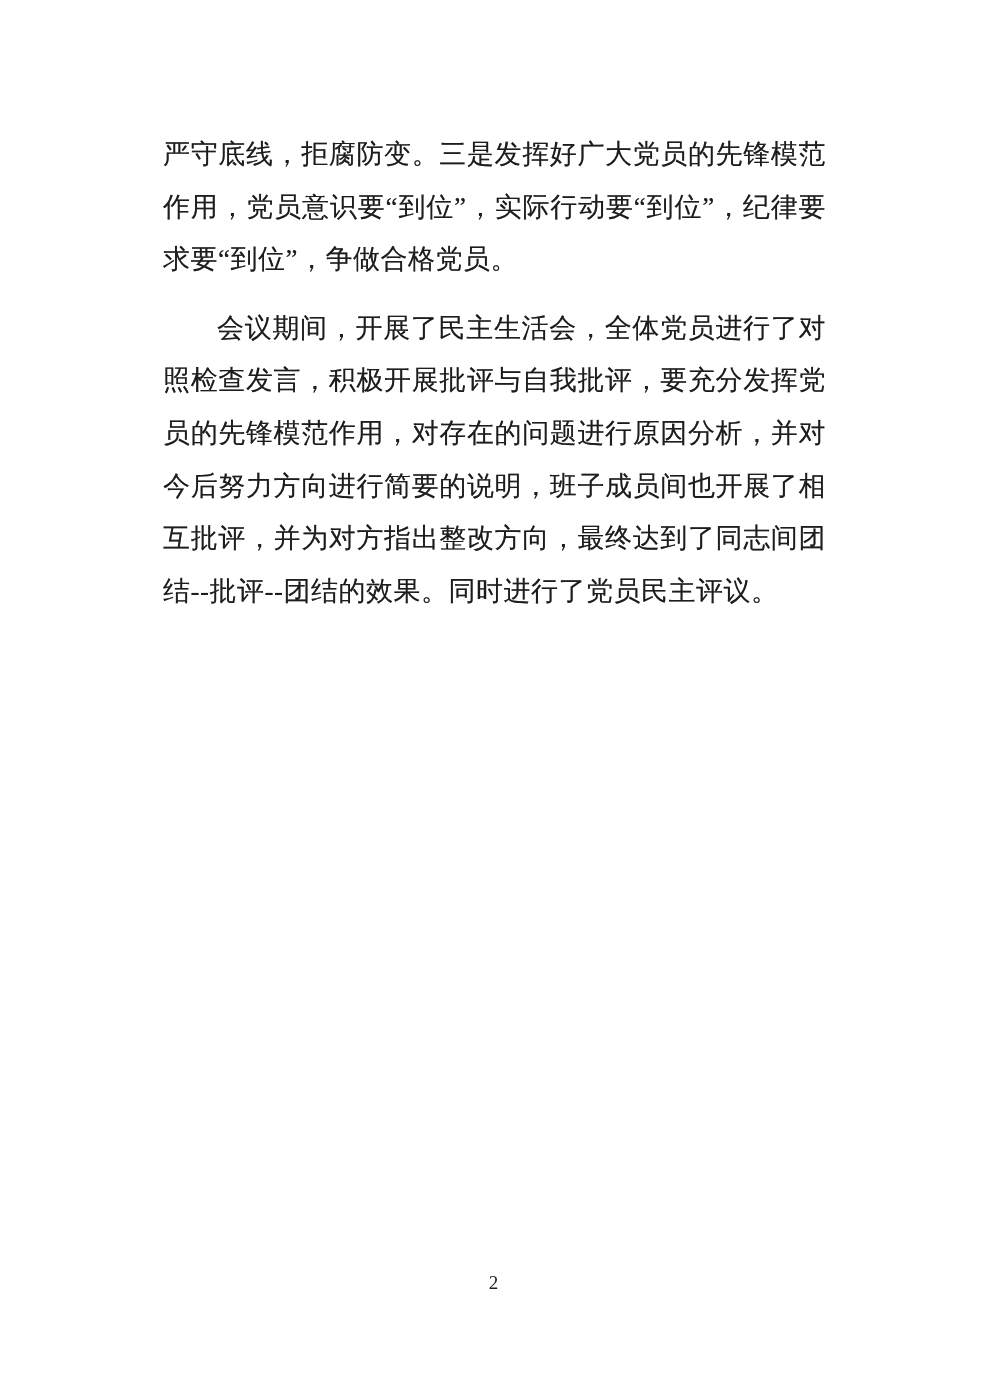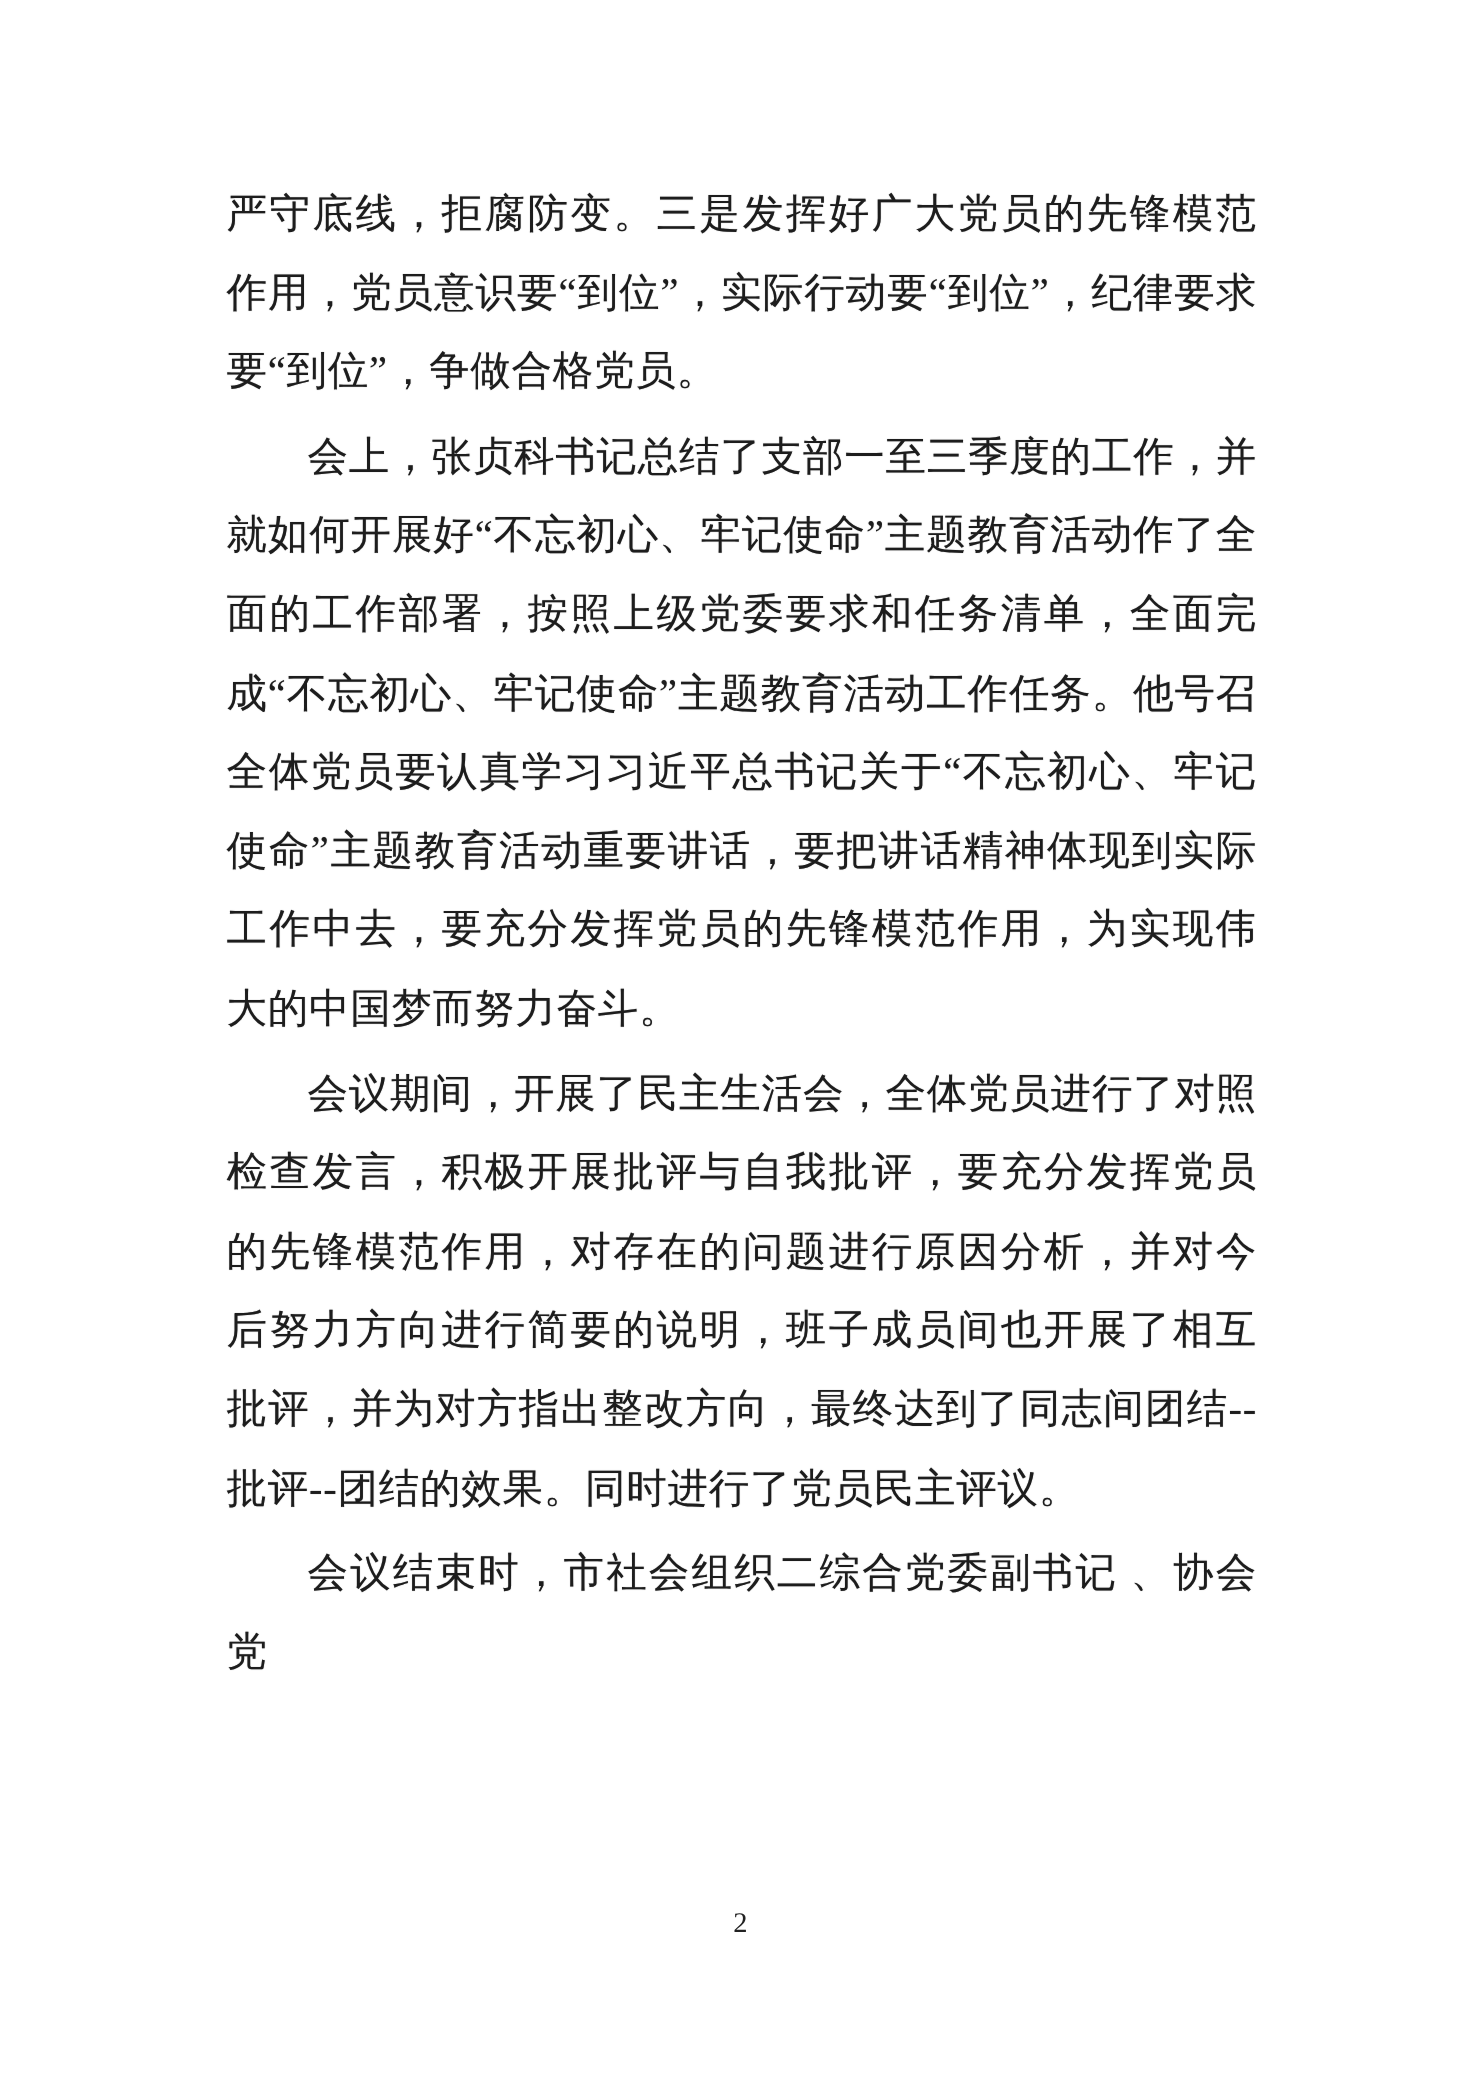--- a/index.html
+++ b/index.html
@@ -20,21 +20,21 @@
     left: 147px;
     top: 112px;
     width: 695px;
     font-size: 27px;
     line-height: 52.6px;
     color: #1d1d1d;
     text-align: justify;
     letter-spacing: 0.5px;
   }
   .para {
-    margin: 4px;
+    margin: 16px;
     text-indent: 2em;
     
     text-shadow: 0 0 0.6px rgba(40,40,40,0.55);
   }
   .para.continuation {
     text-indent: 0;
   }
   .page-number {
     position: absolute;
     left: 0;
@@ -45,19 +45,17 @@
     color: #222222;
     font-family: "Liberation Serif", "DejaVu Serif", serif;
   }
 </style>
 </head>
 <body>
 
 <div class="page">
   <div class="text-block">
     <p class="para continuation">严守底线，拒腐防变。三是发挥好广大党员的先锋模范作用，党员意识要“到位”，实际行动要“到位”，纪律要求要“到位”，争做合格党员。</p>
-    <p class="para">会上，张贞科书记总结了支部一至三季度的工作，并就如何开展好“不忘初心、牢记使命”主题教育活动作了全面的工作部署，按照上级党委要求和任务清单，全面完成“不忘初心、牢记使命”主题教育活动工作任务。他号召全体党员要认真学习习近平总书记关于“不忘初心、牢记使命”主题教育活动重要讲话，要把讲话精神体现到实际工作中去，要充分发挥党员的先锋模范作用，为实现伟大的中国梦而努力奋斗。</p>
     <p class="para">会议期间，开展了民主生活会，全体党员进行了对照检查发言，积极开展批评与自我批评，要充分发挥党员的先锋模范作用，对存在的问题进行原因分析，并对今后努力方向进行简要的说明，班子成员间也开展了相互批评，并为对方指出整改方向，最终达到了同志间团结--批评--团结的效果。同时进行了党员民主评议。</p>
-    <p class="para">会议结束时，市社会组织二综合党委副书记 、协会党</p>
   </div>
 
   <div class="page-number">2</div>
 </div>
 
 </body></html>

